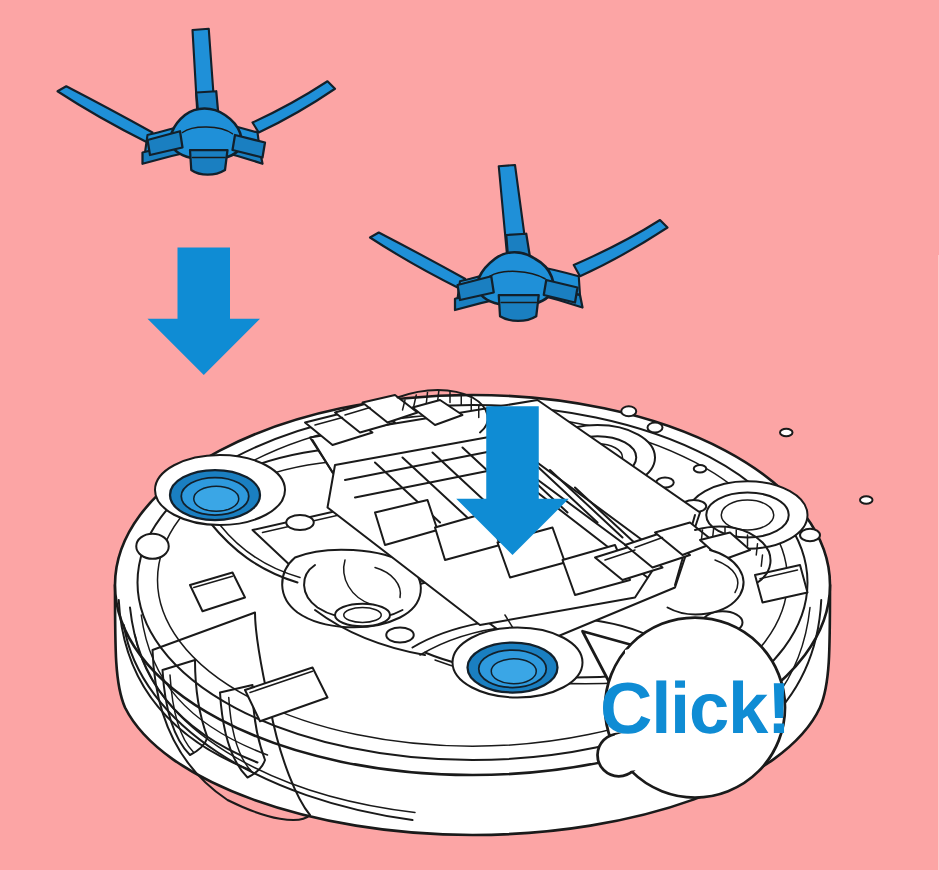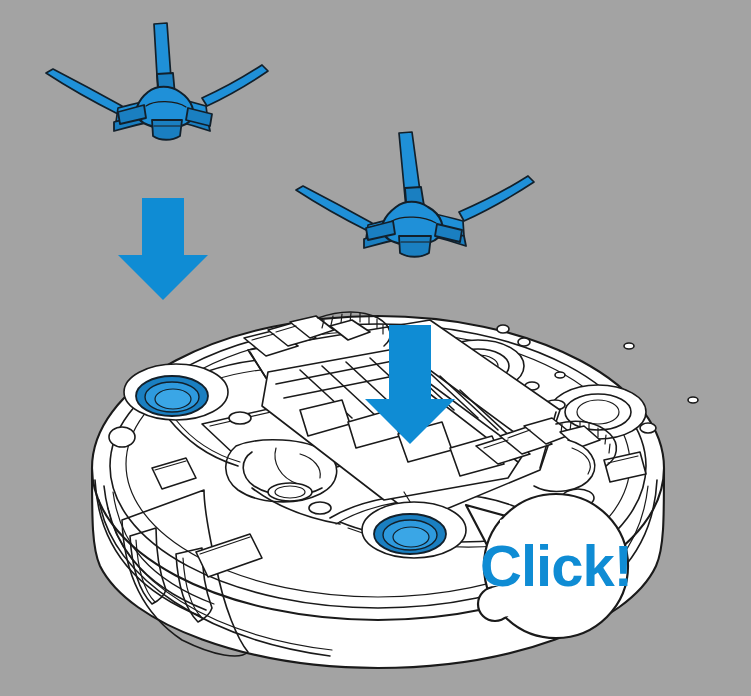--- a/index.html
+++ b/index.html
@@ -8,21 +8,21 @@
     padding: 0;
     background: #ffffff;
   }
   body {
     font-family: "Liberation Sans", sans-serif;
   }
   #stage {
     position: relative;
     width: 751px;
     height: 696px;
-    background: #a3a3a3;
+    background: #fca5a5;
     overflow: hidden;
   }
   #stage svg {
     position: absolute;
     top: 0;
     left: 0;
     display: block;
   }
   .ink-thin {
     fill: none;

